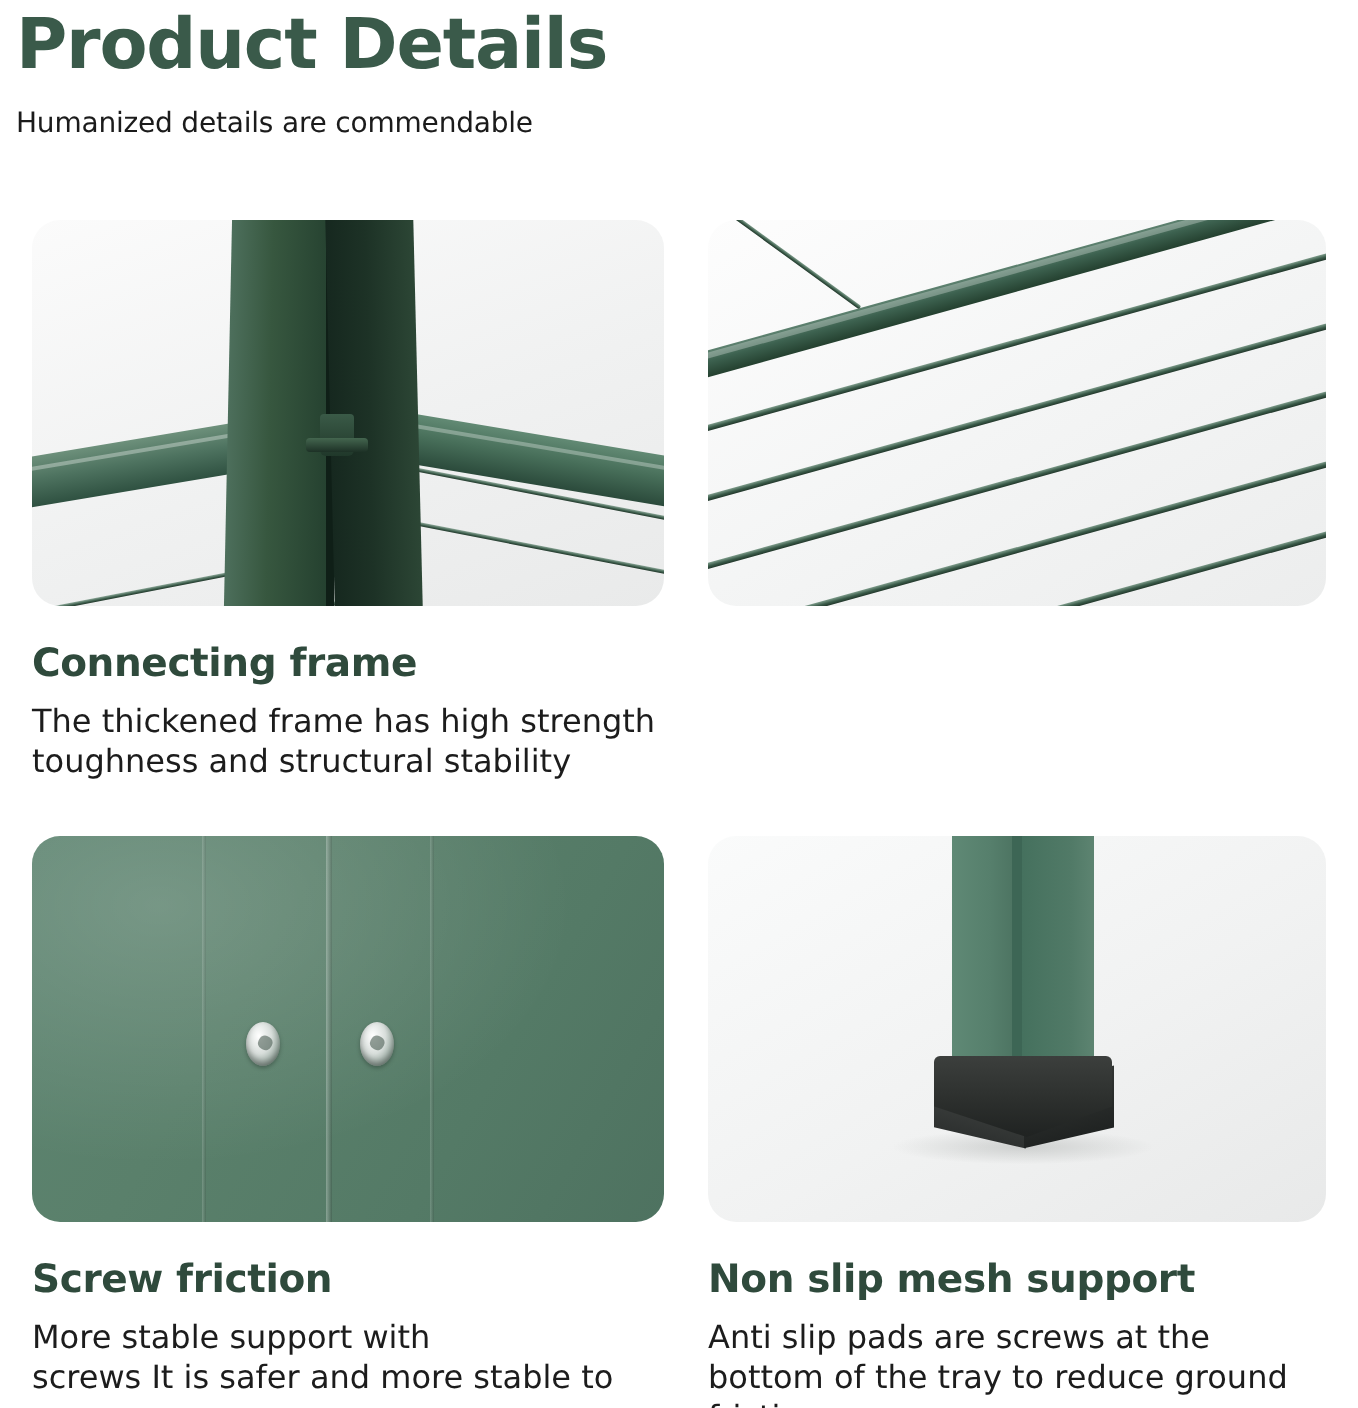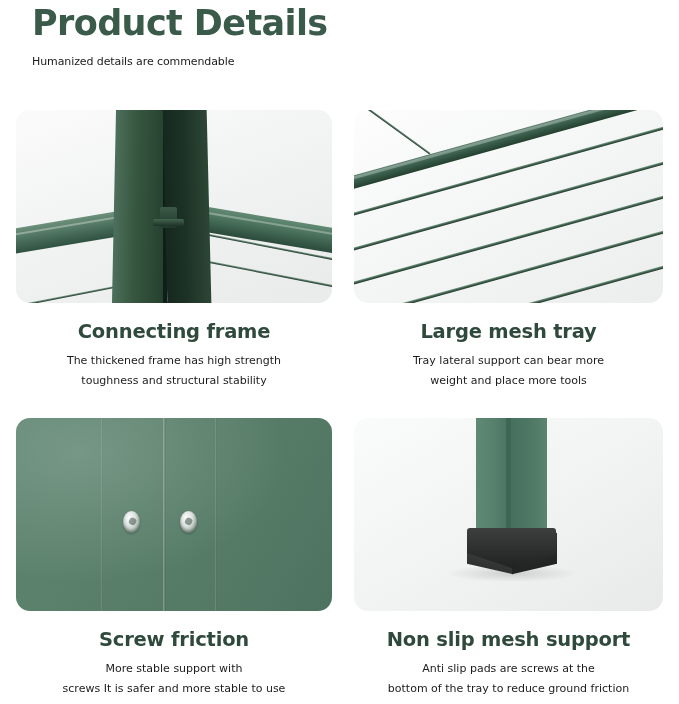--- a/index.html
+++ b/index.html
@@ -14,34 +14,34 @@
 
   .page {
     position: relative;
     width: 679px;
     height: 704px;
     padding: 0;
   }
 
   
   .header {
-    padding: 0 32px;
+    padding: 0 8px;
   }
   .page-title {
     font-family: "DejaVu Sans", sans-serif;
     font-size: 35px;
     font-weight: bold;
     color: #3a5a4a;
     letter-spacing: -0.6px;
     line-height: 42px;
     padding-top: 2px;
   }
   .page-subtitle {
     font-family: "DejaVu Sans", sans-serif;
-    font-size: 11px;
+    font-size: 14px;
     font-weight: normal;
     color: #1b1b1b;
     line-height: 24px;
     padding-top: 6px;
     letter-spacing: -0.1px;
   }
 
   
   .features-grid {
     position: absolute;
@@ -61,34 +61,34 @@
   .photo {
     position: relative;
     width: 100%;
     height: 193px;
     border-radius: 14px;
     overflow: hidden;
     background: #f2f3f3;
   }
 
   .caption {
-    text-align: center;
+    text-align: left;
     padding-top: 16px;
   }
   .caption-title {
     font-family: "DejaVu Sans", sans-serif;
     font-size: 19.5px;
     font-weight: bold;
     color: #2f4a3c;
     line-height: 26px;
     letter-spacing: -0.2px;
   }
   .caption-desc {
     font-family: "DejaVu Sans", sans-serif;
-    font-size: 11px;
+    font-size: 16px;
     font-weight: normal;
     color: #1c1c1c;
     line-height: 20px;
     padding-top: 6px;
     white-space: pre-line;
   }
 
   
   .ph-frame {
     background: linear-gradient(160deg,#fbfbfb 0%,#f0f1f1 55%,#e9eaea 100%);
@@ -332,25 +332,20 @@
     <div class="feature-card col-right">
       <div class="photo ph-mesh">
         <div class="mrail"></div>
         <div class="mrod" style="top:30%"></div>
         <div class="mrod" style="top:48%"></div>
         <div class="mrod" style="top:66%"></div>
         <div class="mrod" style="top:84%"></div>
         <div class="mrod" style="top:102%"></div>
         <div class="mrod-x"></div>
       </div>
-      <div class="caption">
-        <div class="caption-title">Large mesh tray</div>
-        <div class="caption-desc">Tray lateral support can bear more
-weight and place more tools</div>
-      </div>
     </div>
 
     <div class="feature-card col-left">
       <div class="photo ph-screw">
         <div class="fold fold-a"></div>
         <div class="fold fold-b"></div>
         <div class="fold fold-c"></div>
         <div class="sheen"></div>
         <div class="screw screw-1"></div>
         <div class="screw screw-2"></div>

